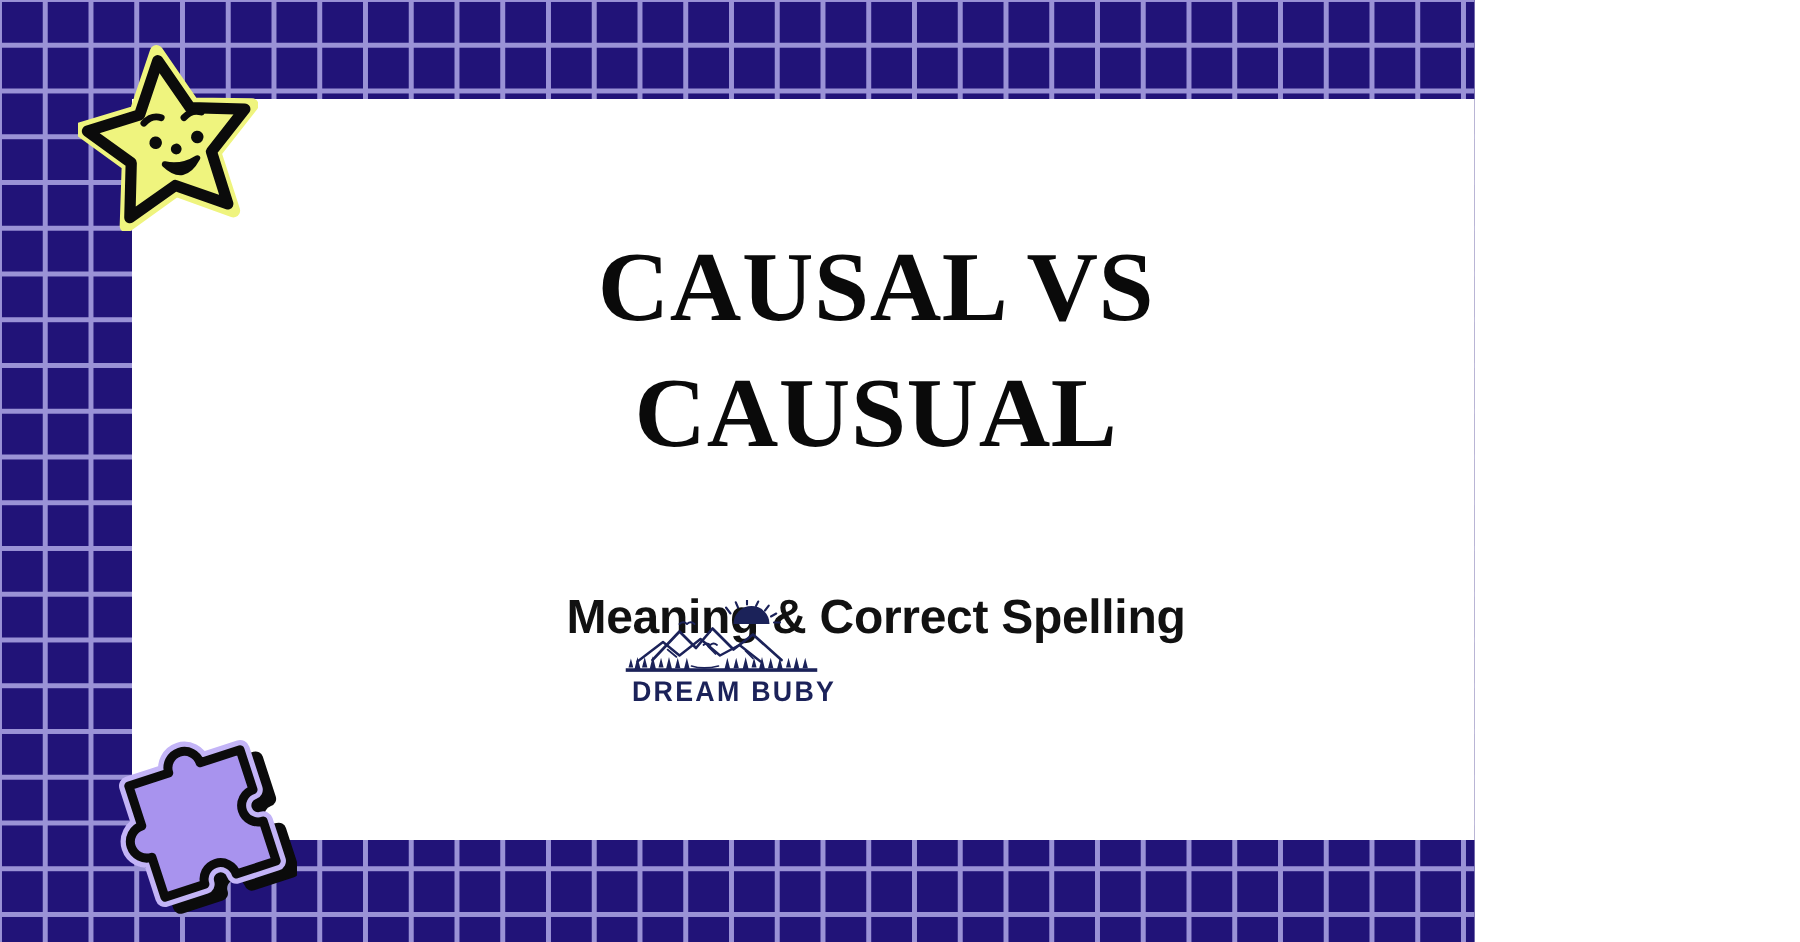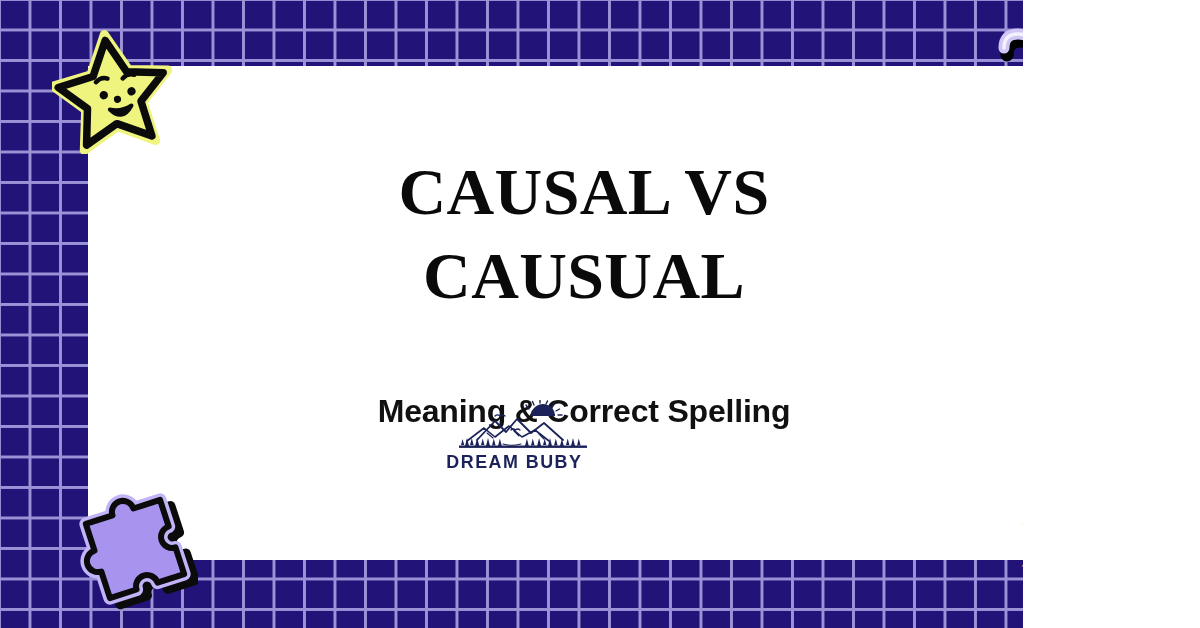--- a/index.html
+++ b/index.html
@@ -7,21 +7,20 @@
     padding: 0;
     background: #ffffff;
   }
   #canvas {
     position: relative;
     width: 983px;
     height: 628px;
     overflow: hidden;
     font-family: "Liberation Sans", sans-serif;
     background-color: #211378;
-    padding-left: 40px;
   }
   
   #grid-bg {
     position: absolute;
     inset: 0;
     background-color: #211378;
     background-image:
       linear-gradient(to right, #9a92d6 0px, #9a92d6 3px, transparent 3px),
       linear-gradient(to bottom, #9a92d6 0px, #9a92d6 3px, transparent 3px);
     background-size: 30.5px 30.5px;
@@ -74,21 +73,21 @@
   }
   
   #logo {
     position: absolute;
     left: 50%;
     transform: translateX(-50%);
     top: 400px;
     width: 150px;
     display: flex;
     flex-direction: column;
-    align-items: flex-end;
+    align-items: flex-start;
   }
   #logo-mark { display: block; }
   #logo-text {
     font-family: "Liberation Sans", sans-serif;
     font-weight: 700;
     font-size: 19px;
     letter-spacing: 1.6px;
     color: #1b2259;
     margin-top: 1px;
     transform: scaleX(0.94);

